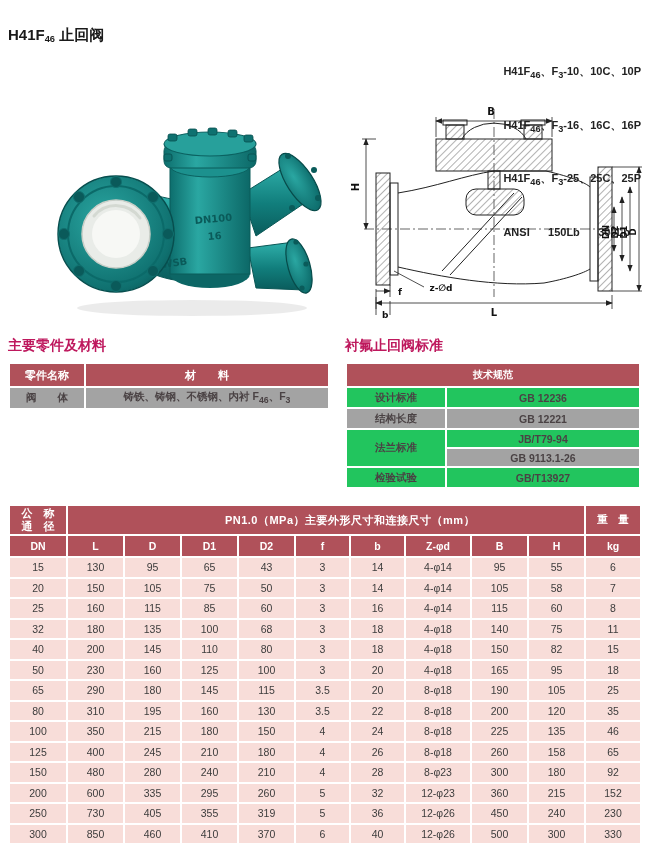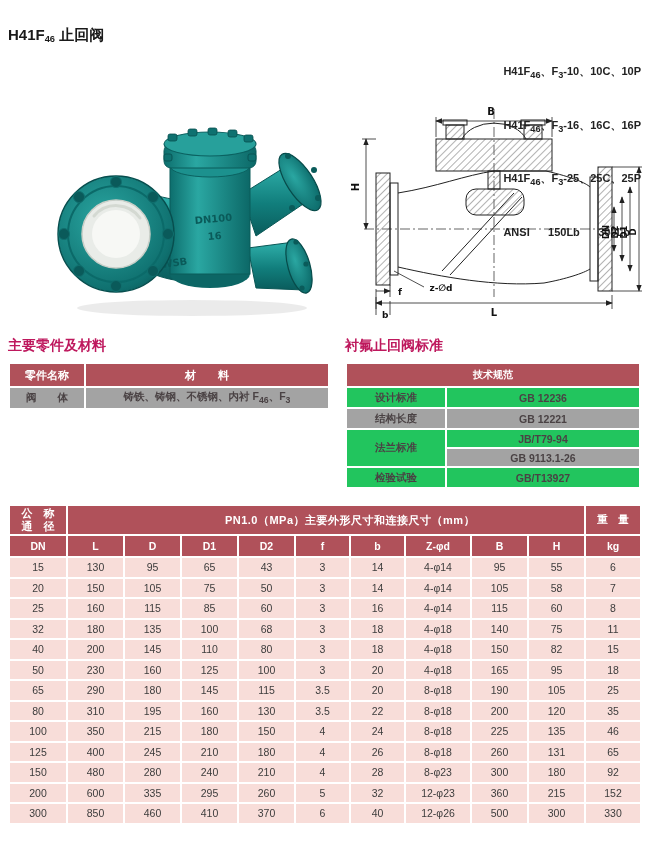--- a/index.html
+++ b/index.html
@@ -435,21 +435,21 @@
           <tr>
             <td>125</td>
             <td>400</td>
             <td>245</td>
             <td>210</td>
             <td>180</td>
             <td>4</td>
             <td>26</td>
             <td>8-φ18</td>
             <td>260</td>
-            <td>131</td>
+            <td>158</td>
             <td>65</td>
           </tr>
           <tr>
             <td>150</td>
             <td>480</td>
             <td>280</td>
             <td>240</td>
             <td>210</td>
             <td>4</td>
             <td>28</td>
@@ -465,20 +465,33 @@
             <td>295</td>
             <td>260</td>
             <td>5</td>
             <td>32</td>
             <td>12-φ23</td>
             <td>360</td>
             <td>215</td>
             <td>152</td>
           </tr>
           <tr>
+            <td>250</td>
+            <td>730</td>
+            <td>405</td>
+            <td>355</td>
+            <td>319</td>
+            <td>5</td>
+            <td>36</td>
+            <td>12-φ26</td>
+            <td>450</td>
+            <td>240</td>
+            <td>230</td>
+          </tr>
+          <tr>
             <td>300</td>
             <td>850</td>
             <td>460</td>
             <td>410</td>
             <td>370</td>
             <td>6</td>
             <td>40</td>
             <td>12-φ26</td>
             <td>500</td>
             <td>300</td>

